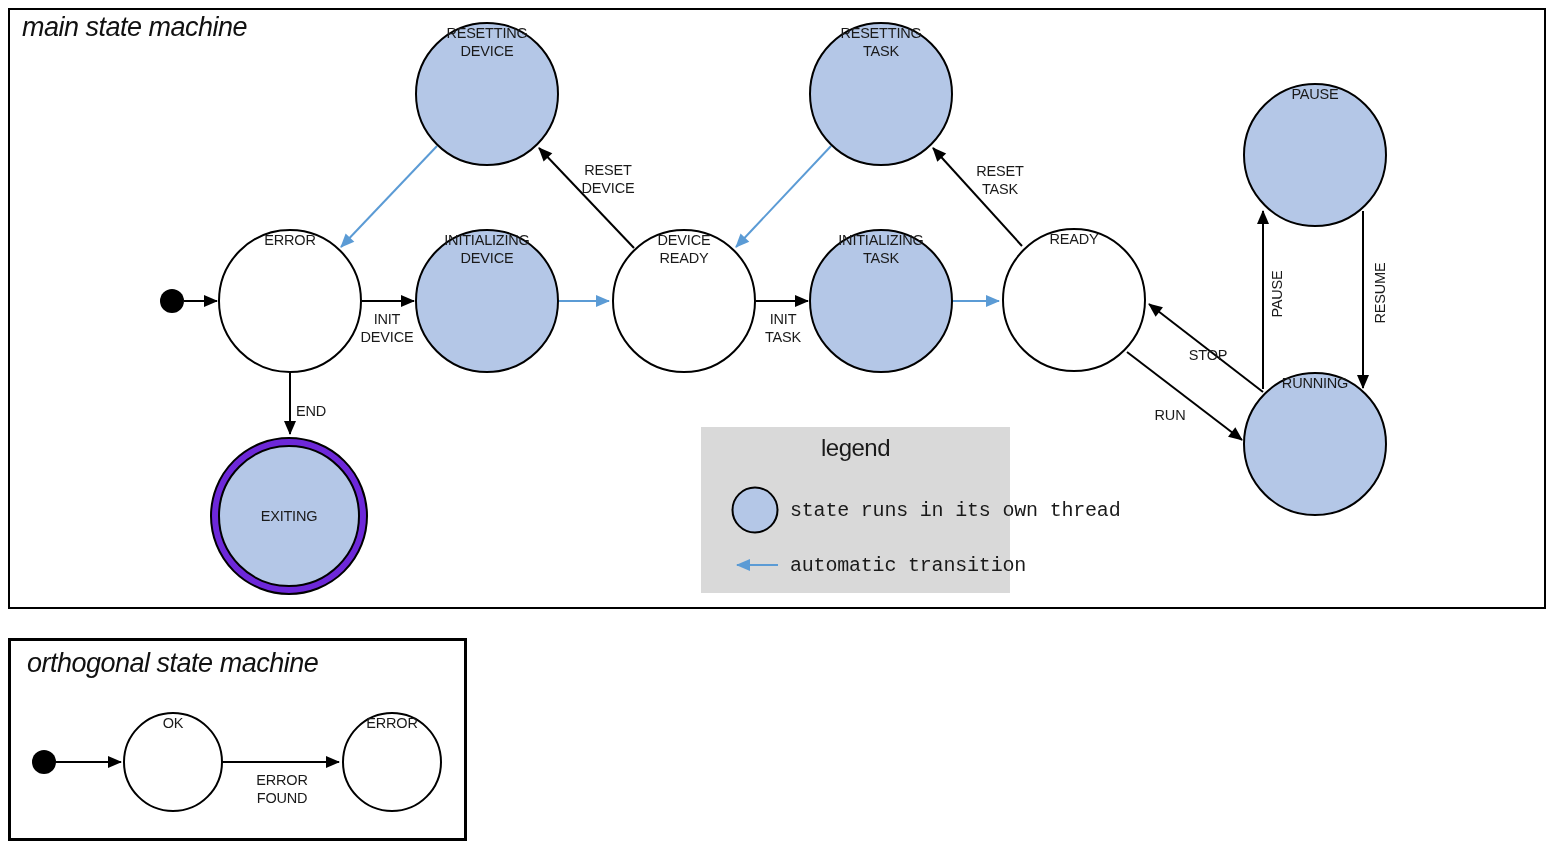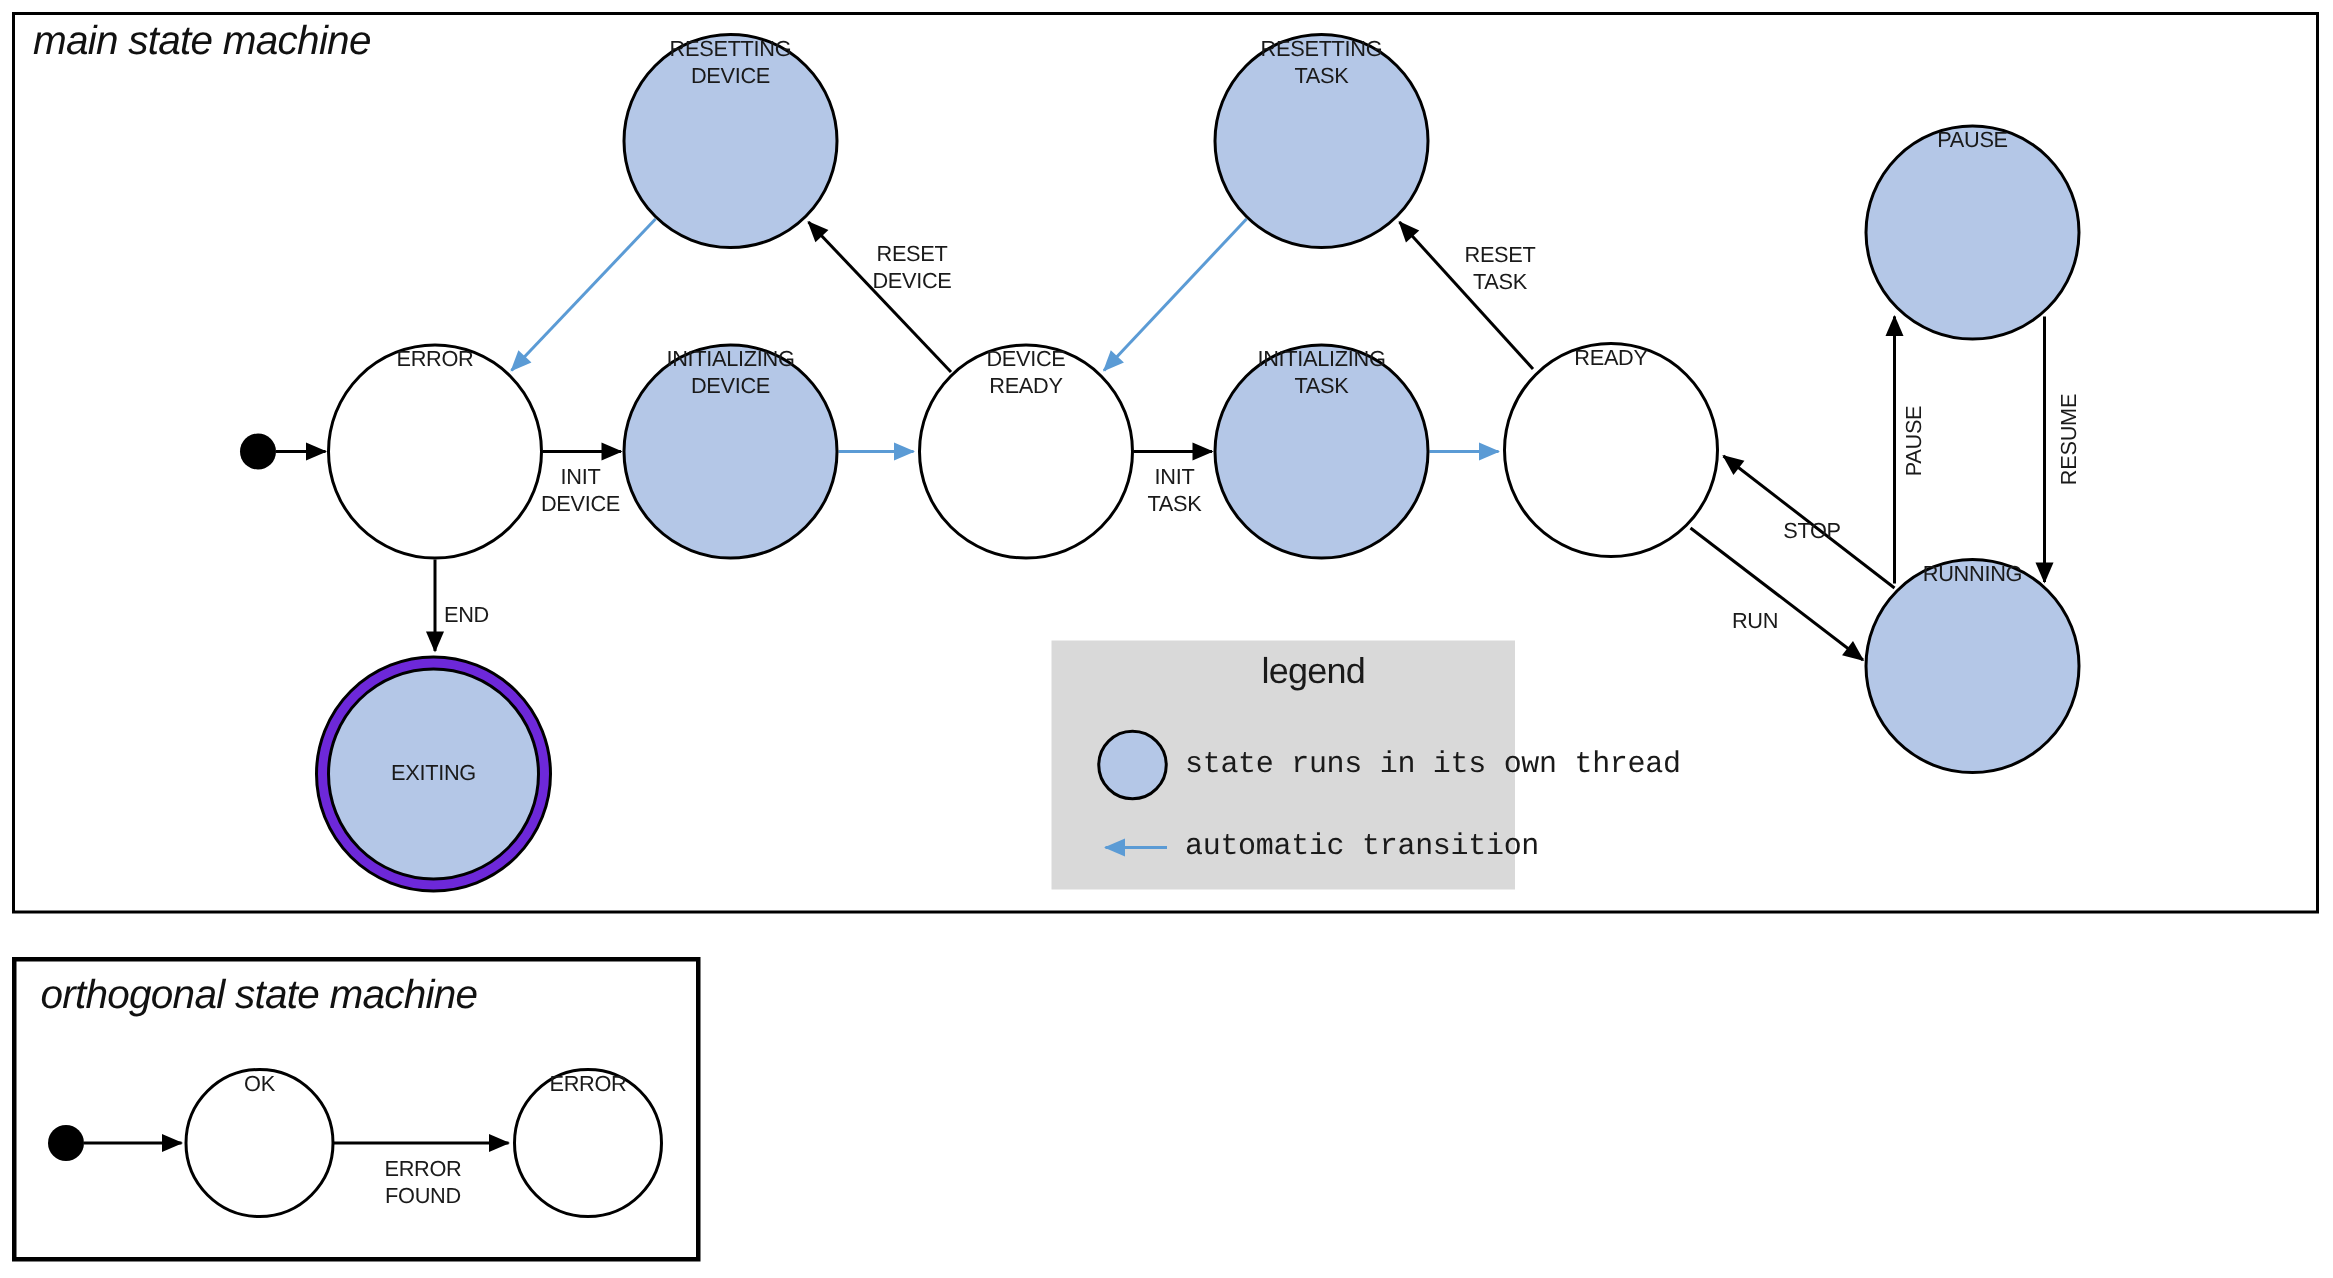--- a/index.html
+++ b/index.html
@@ -94,21 +94,20 @@
     background:#d9d9d9;
     z-index:1;
   }
   .legend-title{
     position:absolute;
     left:701px;top:434px;width:309px;
     text-align:center;
     font-size:24px;
     letter-spacing:-0.5px;
     z-index:4;
-    padding-left:20px;
   }
   .legend-circle{
     position:absolute;
     left:755px;top:510px;
     width:47px;height:47px;
     border:2px solid #000;
     border-radius:50%;
     background:#b4c7e7;
     box-sizing:border-box;
     transform:translate(-50%,-50%);

